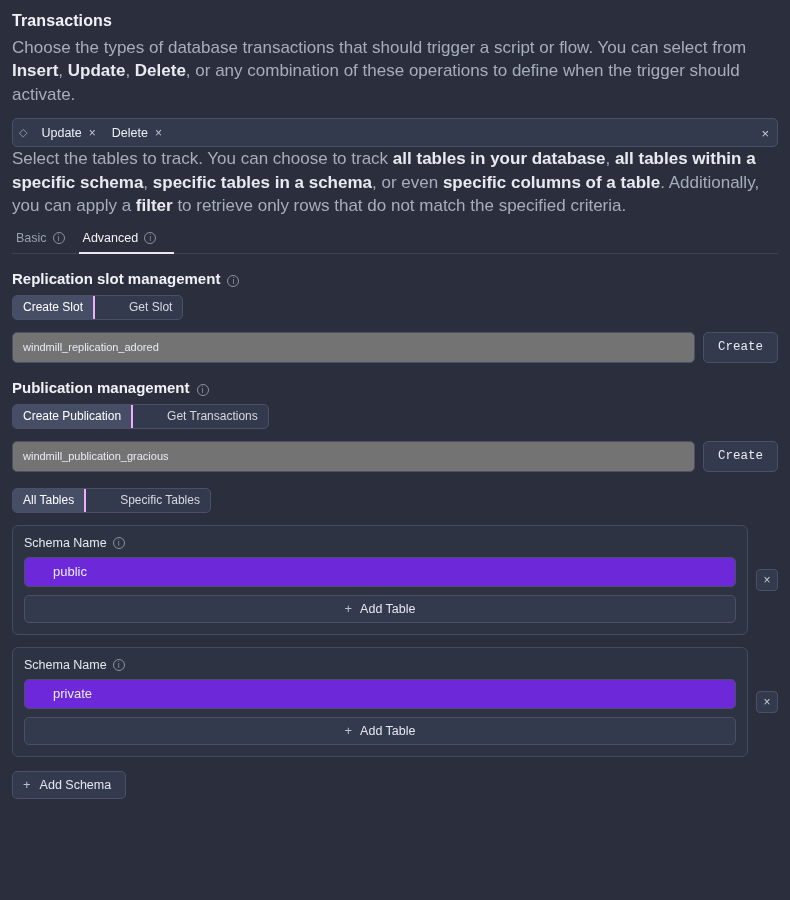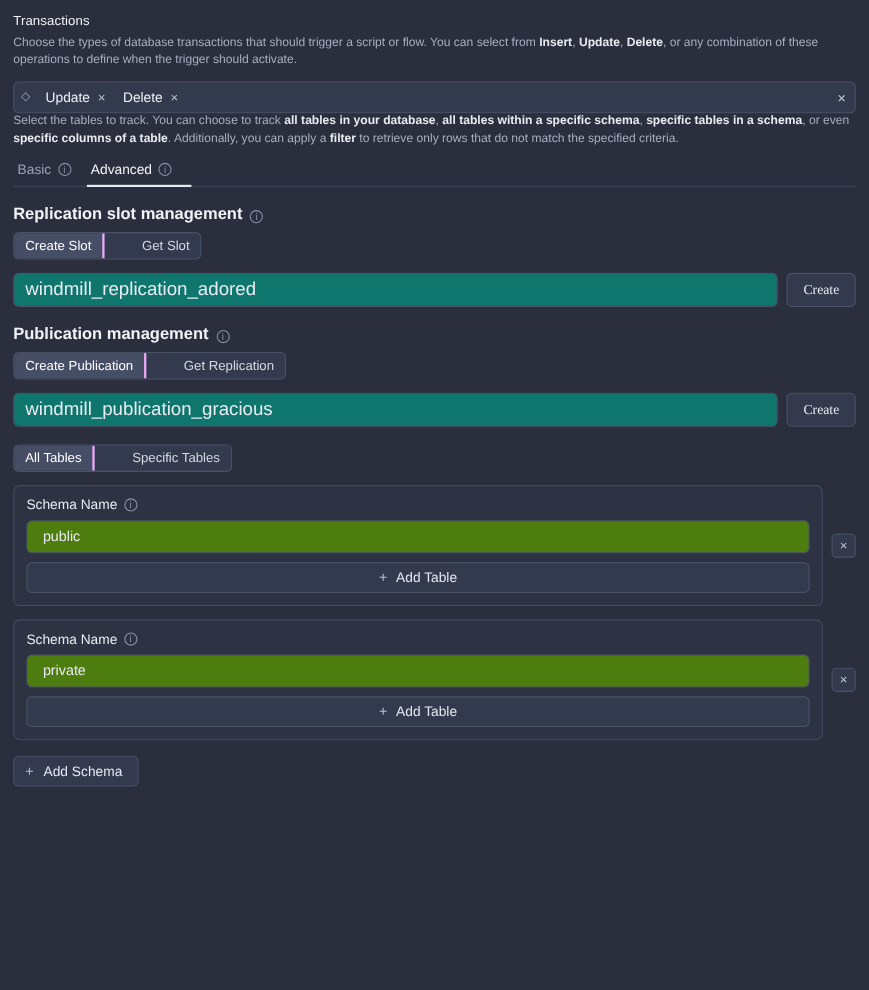--- a/index.html
+++ b/index.html
@@ -14,28 +14,28 @@
     color: #e4e6eb;
   }
   .page {
     width: 790px;
     height: 900px;
     padding: 8px 12px 0 12px;
     position: relative;
   }
 
   h2.section-title {
-    font-size: 12px;
-    font-weight: normal;
+    font-size: 16px;
+    font-weight: bold;
     margin: 4px 0 6px 0;
     color: #f1f2f6;
     letter-spacing: 0.1px;
   }
   .desc {
-    font-size: 11px;
+    font-size: 17px;
     line-height: 1.38;
     color: #a8adbd;
     margin: 0 0 12px 0;
     max-width: 768px;
   }
   .desc b { color: #e8eaf0; font-weight: bold; }
 
   
   .tag-field {
     display: flex;
@@ -148,37 +148,37 @@
 
   
   .input-row {
     display: flex;
     align-items: stretch;
     gap: 8px;
     margin-bottom: 16px;
   }
   .text-input {
     flex: 1 1 auto;
-    background: #0f766e;
+    background: #737373;
     border: 1px solid #4a5166;
     border-radius: 5px;
     height: 31px;
     color: #e9ebf2;
-    font-size: 17px;
+    font-size: 11px;
     font-family: "Liberation Sans", sans-serif;
     padding: 0 10px;
     outline: none;
   }
   .btn {
     background: #343a4d;
     border: 1px solid #4a5166;
     border-radius: 5px;
     color: #e9ebf2;
     font-size: 12.5px;
-    font-family: Liberation Serif, serif;
+    font-family: Liberation Mono, monospace;
     padding: 0 14px;
     height: 31px;
     cursor: pointer;
   }
 
   
   .schema-wrap {
     display: flex;
     align-items: center;
     gap: 8px;
@@ -197,28 +197,28 @@
     align-items: center;
     gap: 6px;
     margin-bottom: 7px;
   }
   .schema-label {
     font-size: 12.5px;
     color: #e6e8ef;
   }
   .schema-input {
     width: 100%;
-    background: #4d7c0f;
+    background: #6d28d9;
     border: 1px solid #4a5166;
     border-radius: 5px;
     height: 30px;
     color: #e9ebf2;
     font-size: 13px;
     font-family: "Liberation Sans", sans-serif;
-    padding: 0 14px;
+    padding: 0 28px;
     outline: none;
     margin-bottom: 8px;
   }
   .add-table-btn {
     width: 100%;
     background: #343a4d;
     border: 1px solid #4a5166;
     border-radius: 5px;
     height: 28px;
     color: #e4e7f0;
@@ -321,21 +321,21 @@
   <div class="head-row">
     <h3>Publication management</h3>
     <span class="info-circle">i</span>
   </div>
 
   <div class="segmented">
     <div class="seg active">
         <span>Create Publication</span>
       </div>
     <div class="seg">
-        <span>Get Replication</span>
+        <span>Get Transactions</span>
       </div>
   </div>
 
   <div class="input-row">
     <input class="text-input" type="text" value="windmill_publication_gracious" style="">
     <button class="btn">Create</button>
   </div>
 
   <div class="segmented">
     <div class="seg active">

